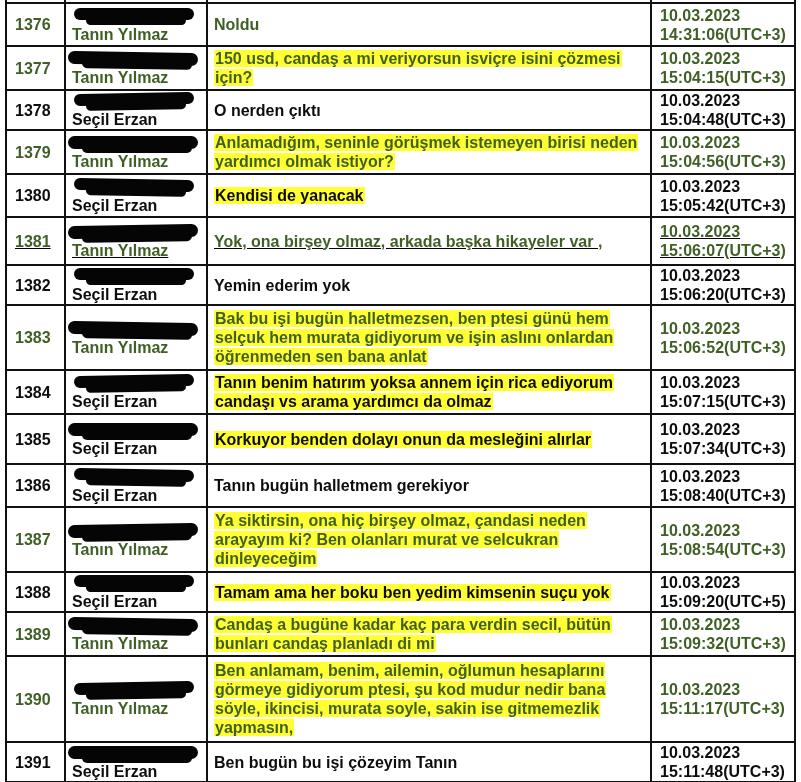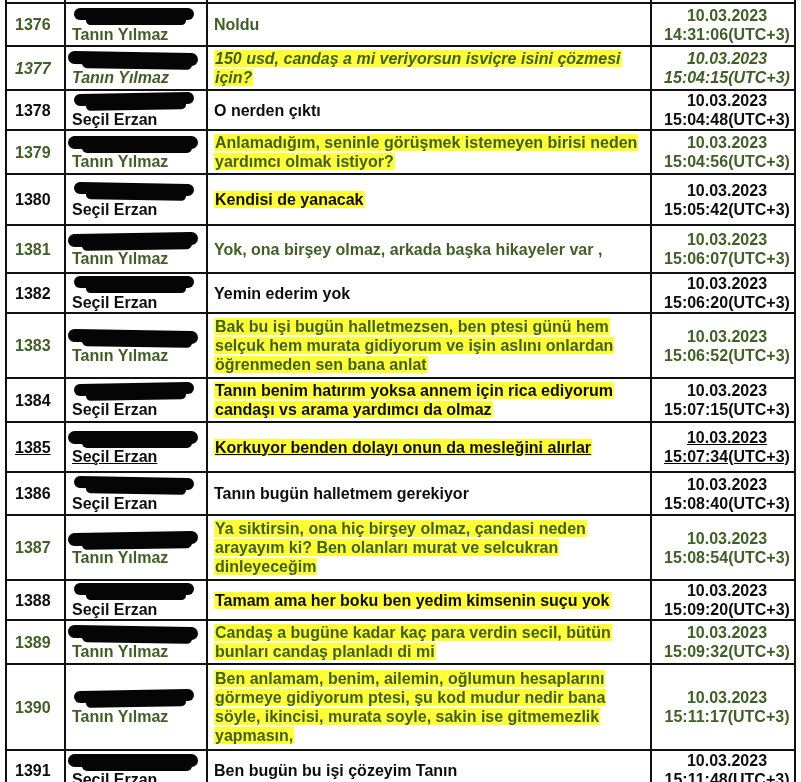--- a/index.html
+++ b/index.html
@@ -71,21 +71,21 @@
       background: #ffff33;
       box-decoration-break: clone;
       -webkit-box-decoration-break: clone;
       padding: 0 1px;
     }
     .time {
       padding-left: 8px !important;
       font-size: 16px;
       line-height: 19px;
     }
-    .time span { display: block; text-align: center; }
+    .time span { display: block; }
 
     
     tr.green td { color: #3f5f24; }
     tr.black td { color: #0d0d0d; }
   </style>
 </head>
 <body>
 
 <div class="page">
   <table class="log">
@@ -114,21 +114,21 @@
               <span class="redact" style="left: 14px; top: 10px; width: 100px; height: 9px; transform: rotate(0deg);"></span>
             </span>
             <span class="name">Tanın Yılmaz</span>
           </td>
           <td class="msg"><span>Noldu</span></td>
           <td class="time">
             <span>10.03.2023</span>
             <span>14:31:06(UTC+3)</span>
           </td>
         </tr>
-        <tr class="green" style="height: 43px; font-style: italic;">
+        <tr class="green" style="height: 43px;">
           <td class="num">1377</td>
           <td class="party">
             <span class="phone">
               <span class="redact" style="left: -4px; top: 3px; width: 130px; height: 13px; transform: rotate(1deg);"></span>
               <span class="redact" style="left: 10px; top: 10px; width: 110px; height: 10px; transform: rotate(1deg);"></span>
             </span>
             <span class="name">Tanın Yılmaz</span>
           </td>
           <td class="msg"><span class="hl">150 usd, candaş a mi veriyorsun isviçre isini çözmesi için?</span></td>
           <td class="time">
@@ -159,36 +159,36 @@
               <span class="redact" style="left: 10px; top: 10px; width: 110px; height: 10px; transform: rotate(0deg);"></span>
             </span>
             <span class="name">Tanın Yılmaz</span>
           </td>
           <td class="msg"><span class="hl">Anlamadığım, seninle görüşmek istemeyen birisi neden yardımcı olmak istiyor?</span></td>
           <td class="time">
             <span>10.03.2023</span>
             <span>15:04:56(UTC+3)</span>
           </td>
         </tr>
-        <tr class="black" style="height: 51px;">
+        <tr class="black" style="height: 43px;">
           <td class="num">1380</td>
           <td class="party">
             <span class="phone">
               <span class="redact" style="left: 2px; top: 2px; width: 120px; height: 12px; transform: rotate(1deg);"></span>
               <span class="redact" style="left: 14px; top: 10px; width: 100px; height: 9px; transform: rotate(1deg);"></span>
             </span>
             <span class="name">Seçil Erzan</span>
           </td>
           <td class="msg"><span class="hl">Kendisi de yanacak</span></td>
           <td class="time">
             <span>10.03.2023</span>
             <span>15:05:42(UTC+3)</span>
           </td>
         </tr>
-        <tr class="green" style="height: 48px;">
+        <tr class="green" style="height: 48px; text-decoration: underline;">
           <td class="num">1381</td>
           <td class="party">
             <span class="phone">
               <span class="redact" style="left: -4px; top: 3px; width: 130px; height: 13px; transform: rotate(-1deg);"></span>
               <span class="redact" style="left: 10px; top: 10px; width: 110px; height: 10px; transform: rotate(-1deg);"></span>
             </span>
             <span class="name">Tanın Yılmaz</span>
           </td>
           <td class="msg"><span>Yok, ona birşey olmaz, arkada başka hikayeler var ,</span></td>
           <td class="time">
@@ -234,21 +234,21 @@
               <span class="redact" style="left: 14px; top: 10px; width: 100px; height: 9px; transform: rotate(-1deg);"></span>
             </span>
             <span class="name">Seçil Erzan</span>
           </td>
           <td class="msg"><span class="hl">Tanın benim hatırım yoksa annem için rica ediyorum candaşı vs arama yardımcı da olmaz</span></td>
           <td class="time">
             <span>10.03.2023</span>
             <span>15:07:15(UTC+3)</span>
           </td>
         </tr>
-        <tr class="black" style="height: 50px; text-decoration: underline;">
+        <tr class="black" style="height: 50px;">
           <td class="num">1385</td>
           <td class="party">
             <span class="phone">
               <span class="redact" style="left: -4px; top: 3px; width: 130px; height: 13px; transform: rotate(0deg);"></span>
               <span class="redact" style="left: 10px; top: 10px; width: 110px; height: 10px; transform: rotate(0deg);"></span>
             </span>
             <span class="name">Seçil Erzan</span>
           </td>
           <td class="msg"><span class="hl">Korkuyor benden dolayı onun da mesleğini alırlar</span></td>
           <td class="time">
@@ -291,21 +291,21 @@
           <td class="party">
             <span class="phone">
               <span class="redact" style="left: 2px; top: 2px; width: 120px; height: 12px; transform: rotate(0deg);"></span>
               <span class="redact" style="left: 14px; top: 10px; width: 100px; height: 9px; transform: rotate(0deg);"></span>
             </span>
             <span class="name">Seçil Erzan</span>
           </td>
           <td class="msg"><span class="hl">Tamam ama her boku ben yedim kimsenin suçu yok</span></td>
           <td class="time">
             <span>10.03.2023</span>
-            <span>15:09:20(UTC+3)</span>
+            <span>15:09:20(UTC+5)</span>
           </td>
         </tr>
         <tr class="green" style="height: 43px;">
           <td class="num">1389</td>
           <td class="party">
             <span class="phone">
               <span class="redact" style="left: -4px; top: 3px; width: 130px; height: 13px; transform: rotate(1deg);"></span>
               <span class="redact" style="left: 10px; top: 10px; width: 110px; height: 10px; transform: rotate(1deg);"></span>
             </span>
             <span class="name">Tanın Yılmaz</span>

